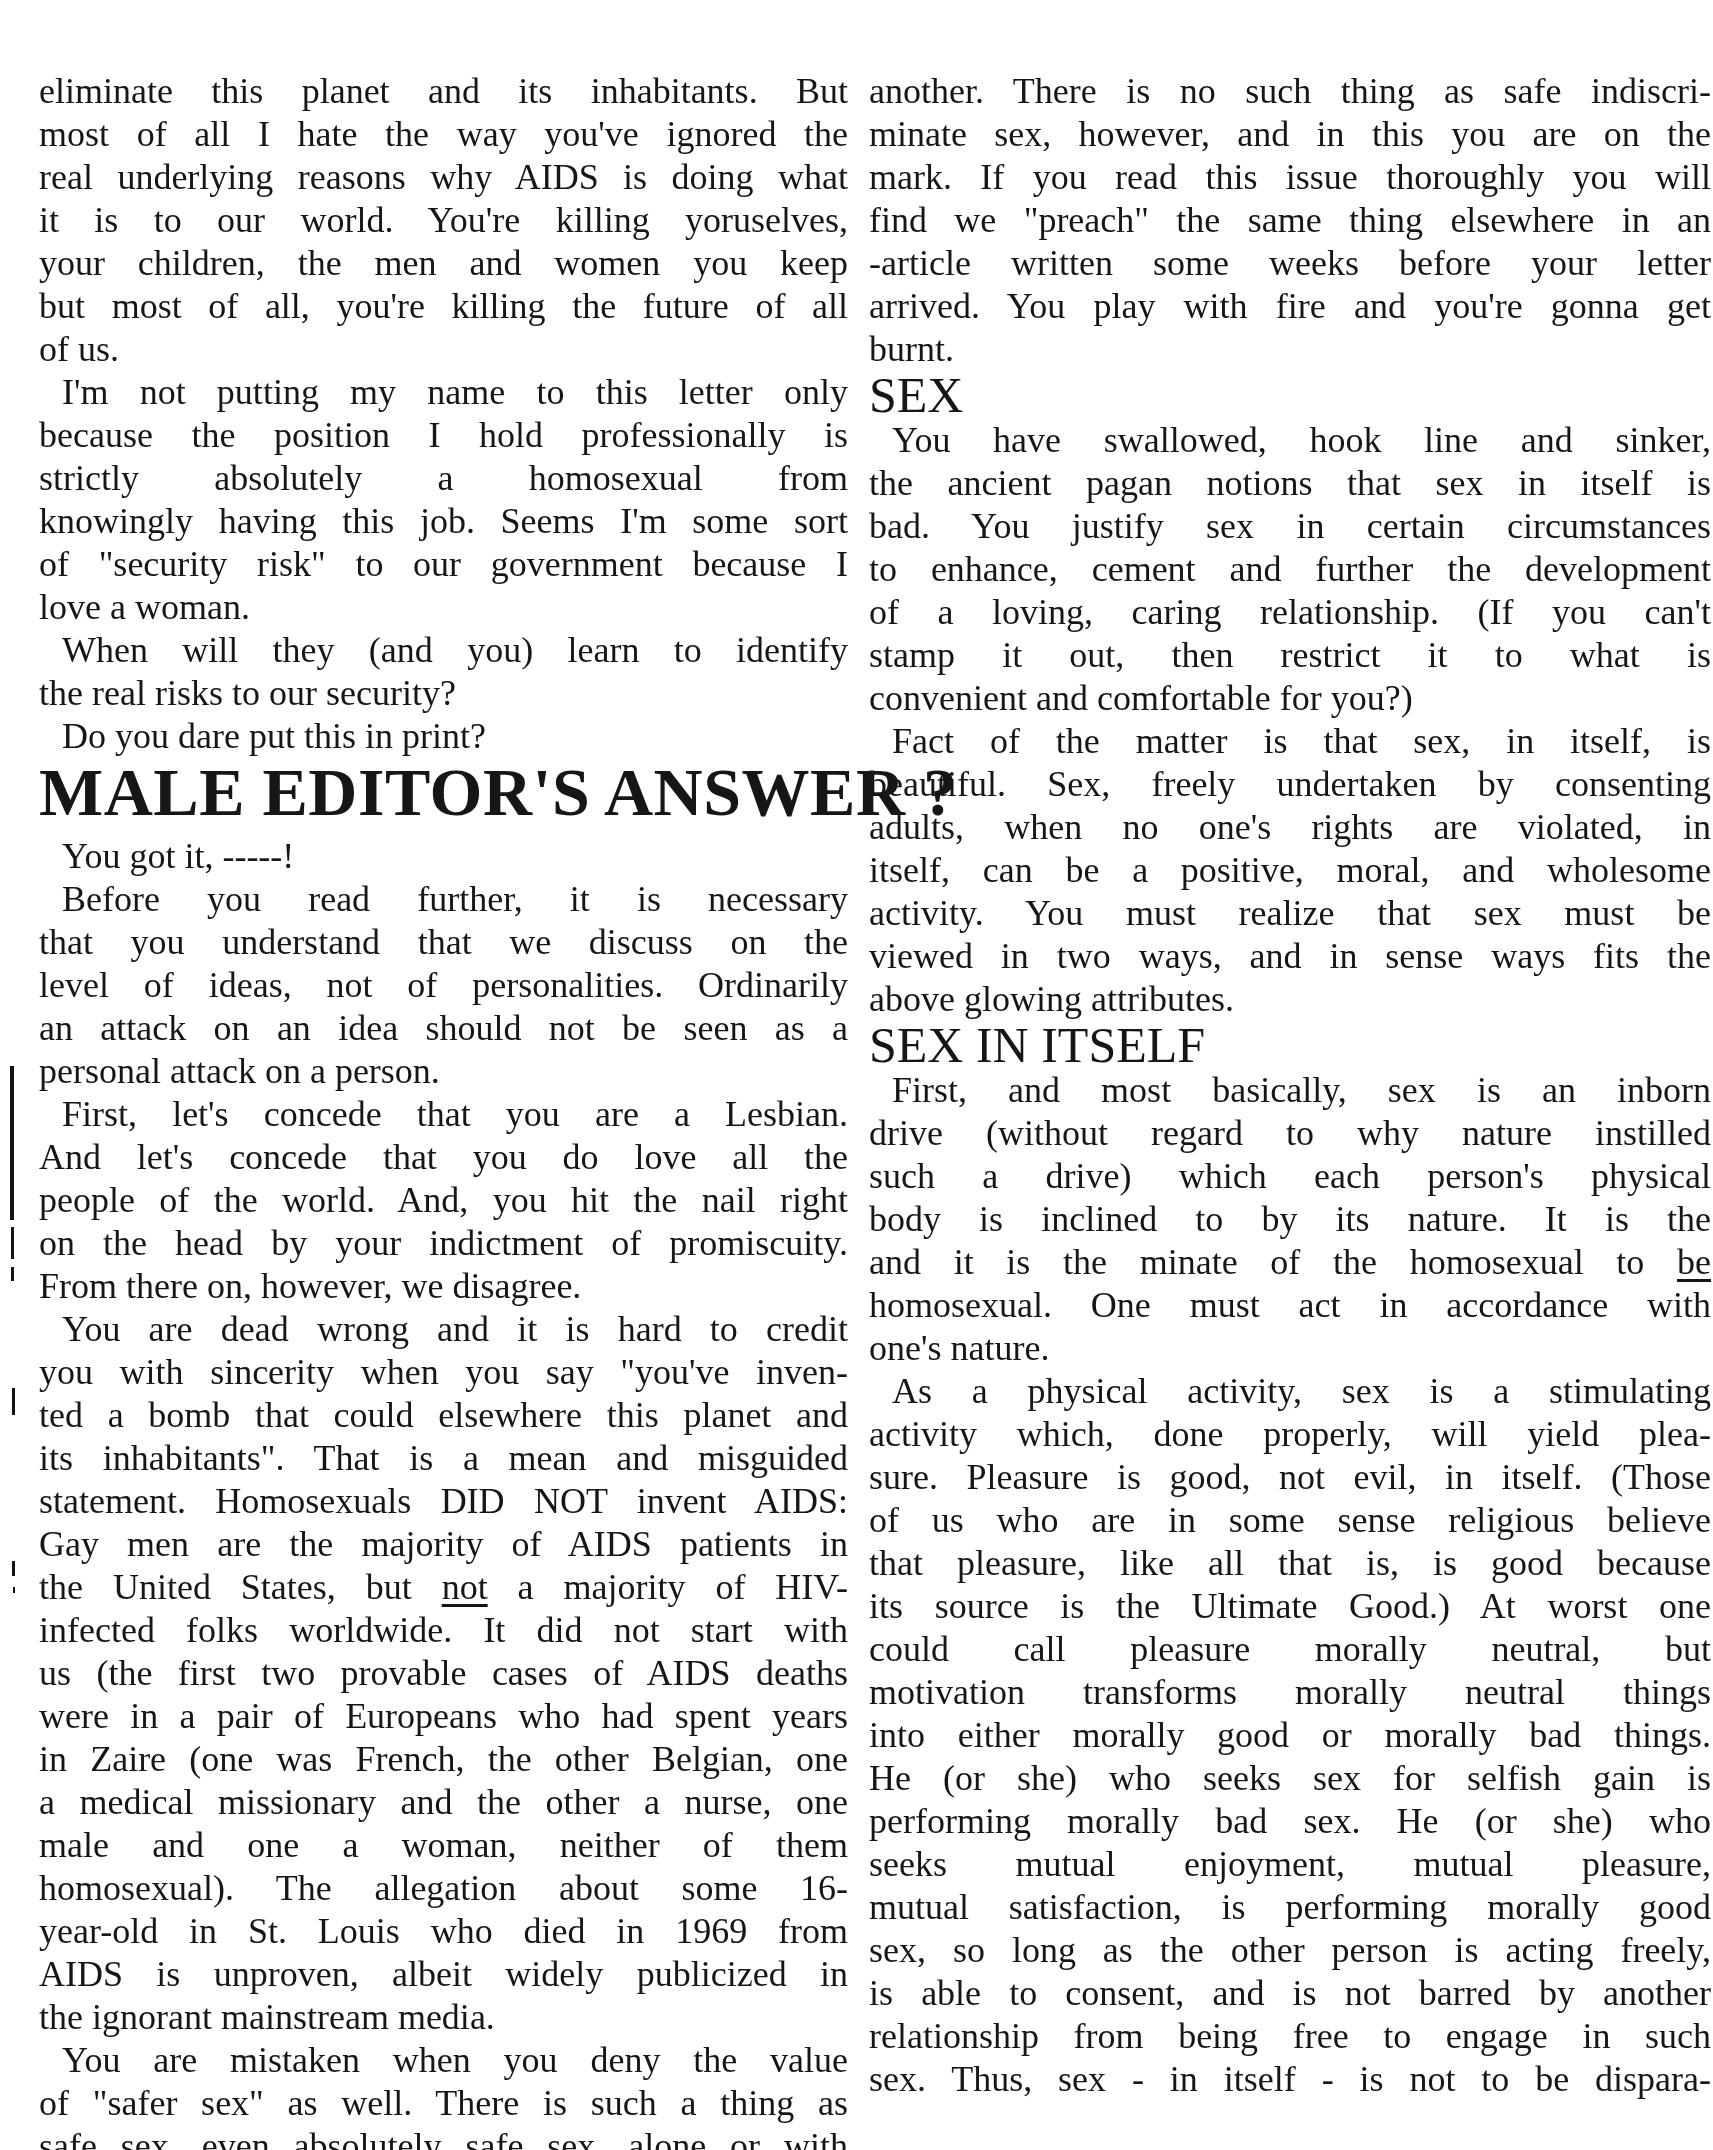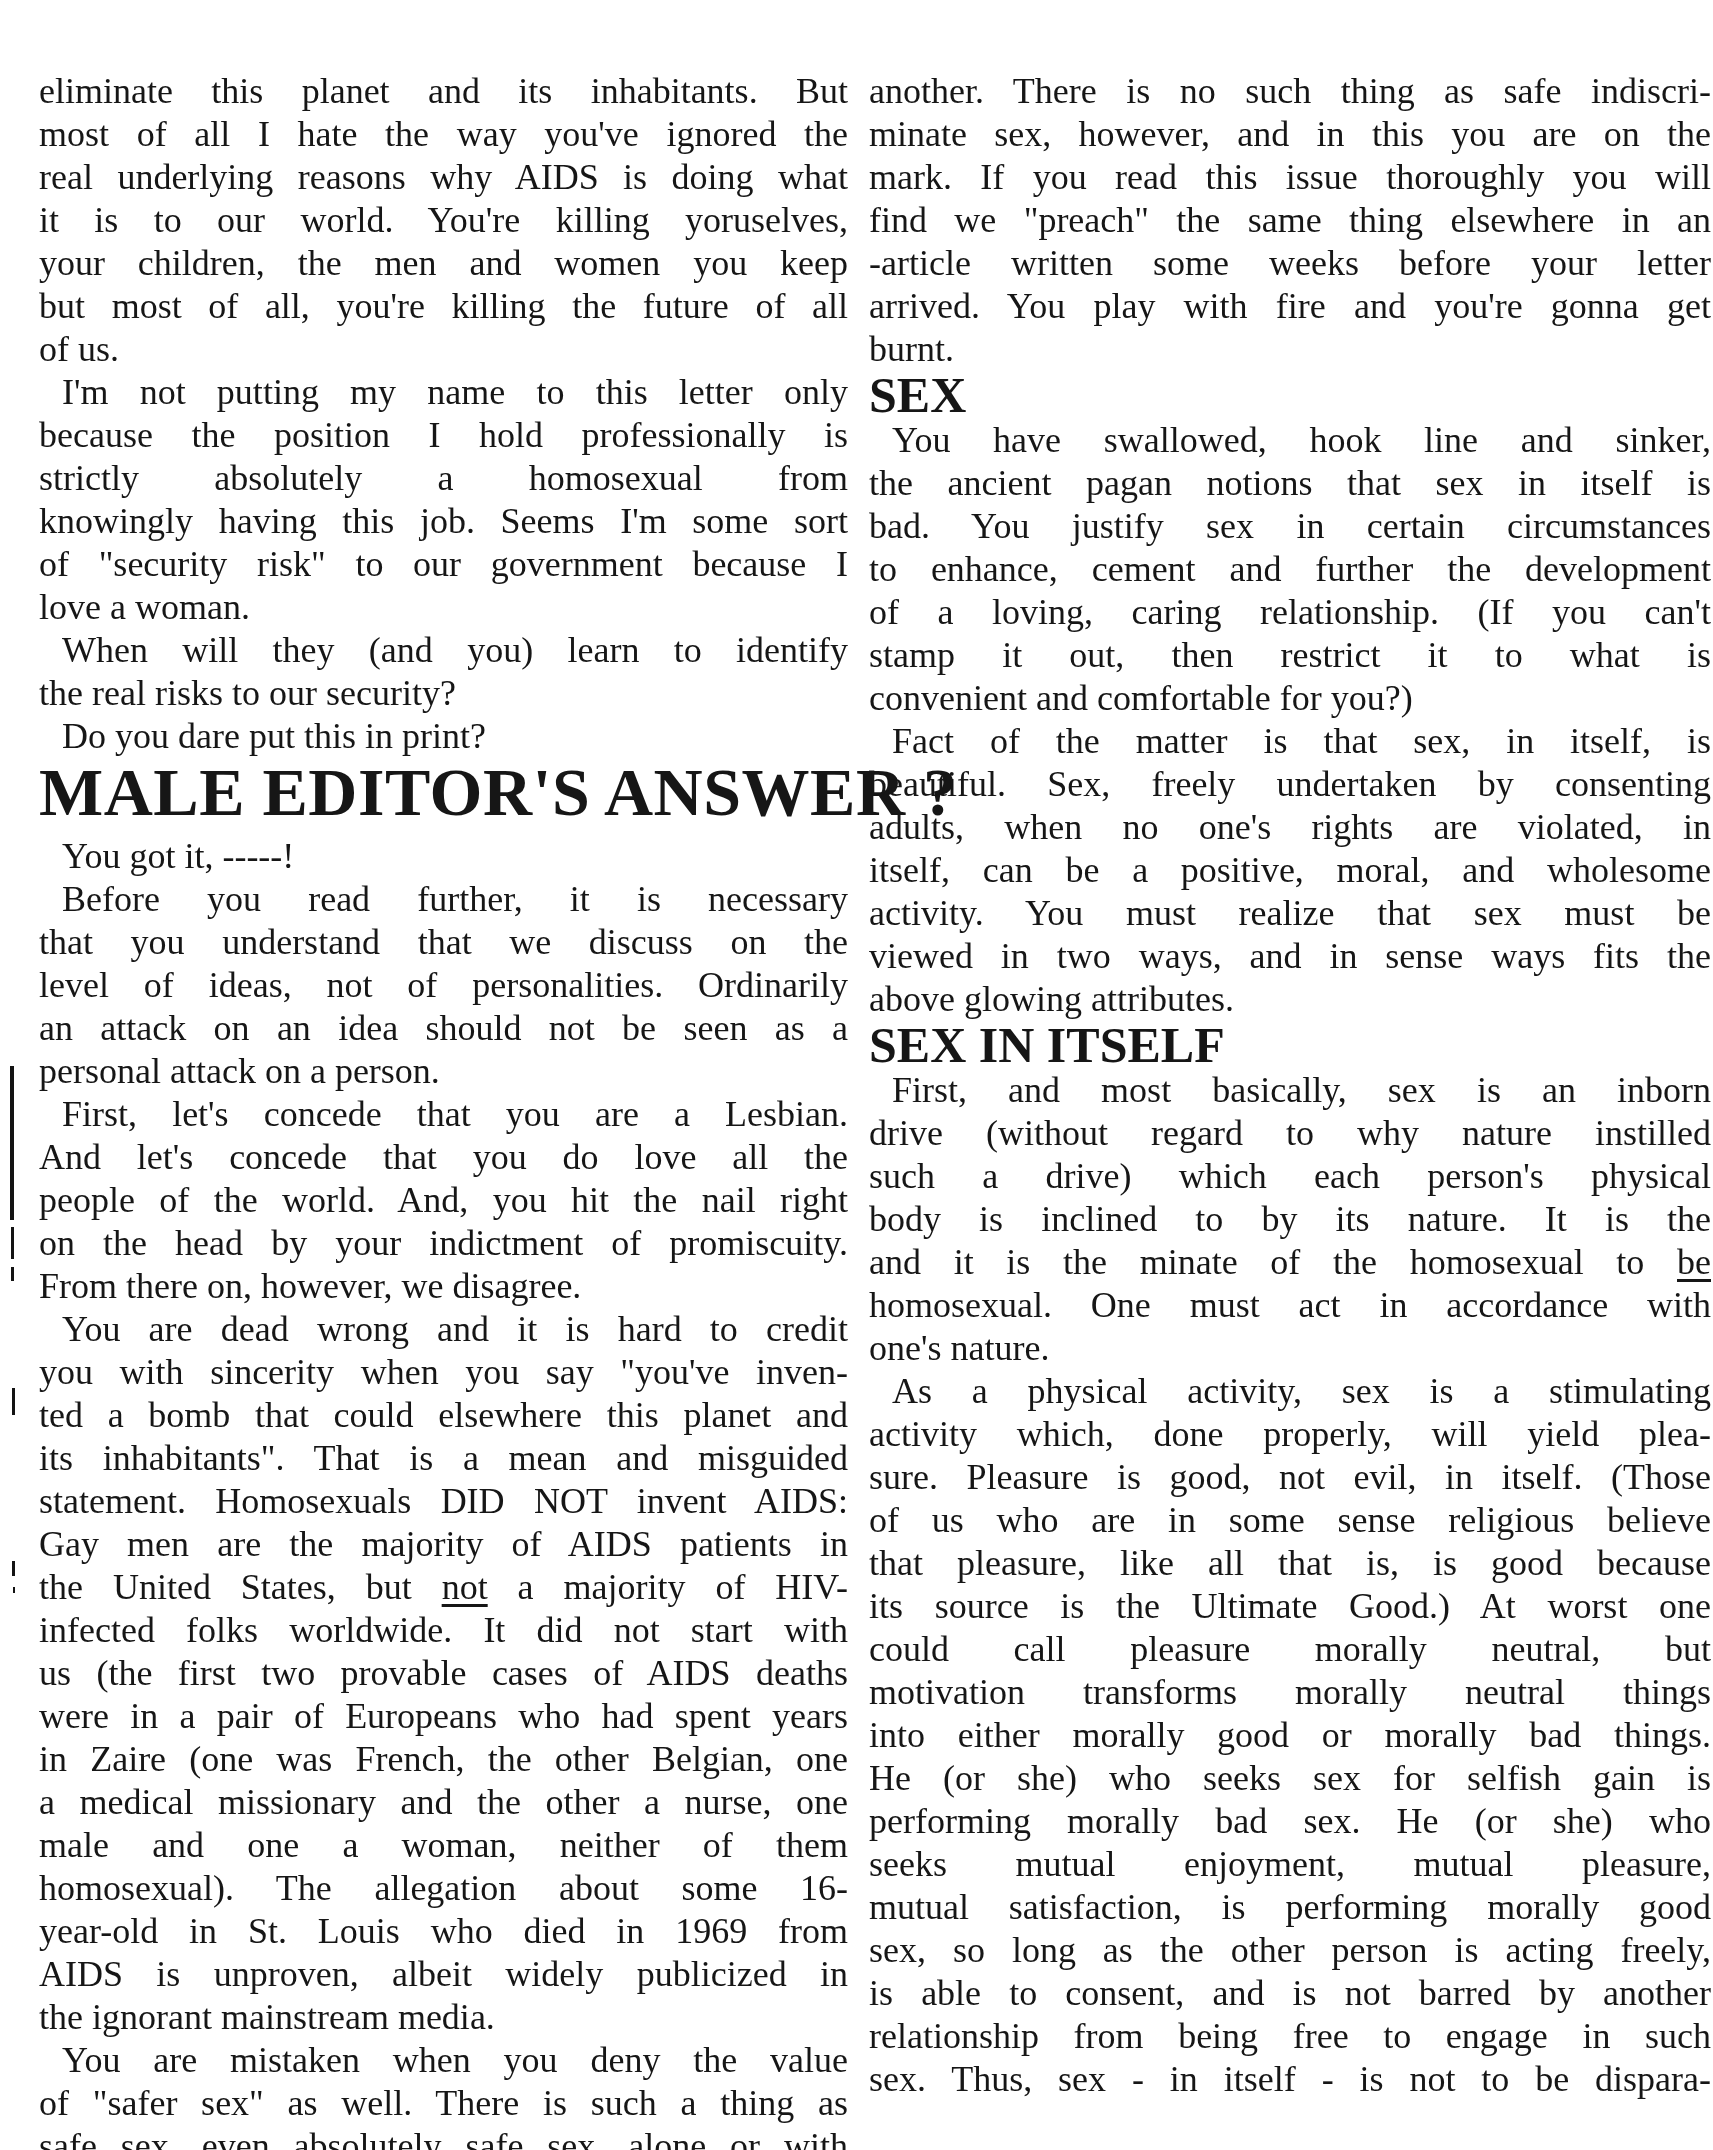--- a/index.html
+++ b/index.html
@@ -10,21 +10,21 @@
   .col-left{left:39px;width:809px;}
   .col-right{left:869px;width:842px;}
   .block{margin:0;}
   .line{white-space:nowrap;text-align:justify;text-align-last:justify;text-justify:inter-word;
         font-size:36px;line-height:43px;}
   .line.last{text-align-last:left;}
   .line.indent{padding-left:23px;}
   .heading-large .line{font-size:68px;line-height:65px;font-weight:700;letter-spacing:0.5px;
         text-align-last:left;}
   .heading-large{margin:2px 0 10px 0;}
-  .heading-small .line{font-size:50px;line-height:48px;font-weight:700;text-align-last:left;}
+  .heading-small .line{font-size:50px;line-height:48px;font-weight:400;text-align-last:left;}
   .u{text-decoration:underline;text-decoration-thickness:2.5px;text-underline-offset:4.5px;}
   .artifact{position:absolute;background:#131313;}
   .a1{left:10px;top:1066px;width:3.5px;height:154px;}
   .a2{left:11px;top:1227px;width:3px;height:32px;}
   .a3{left:11.4px;top:1267px;width:2.5px;height:14px;}
   .a4{left:12px;top:1388px;width:3px;height:27px;}
   .a5{left:12.4px;top:1561px;width:2.5px;height:15px;}
   .a6{left:13px;top:1587px;width:2px;height:6px;}
 </style>
 </head>

